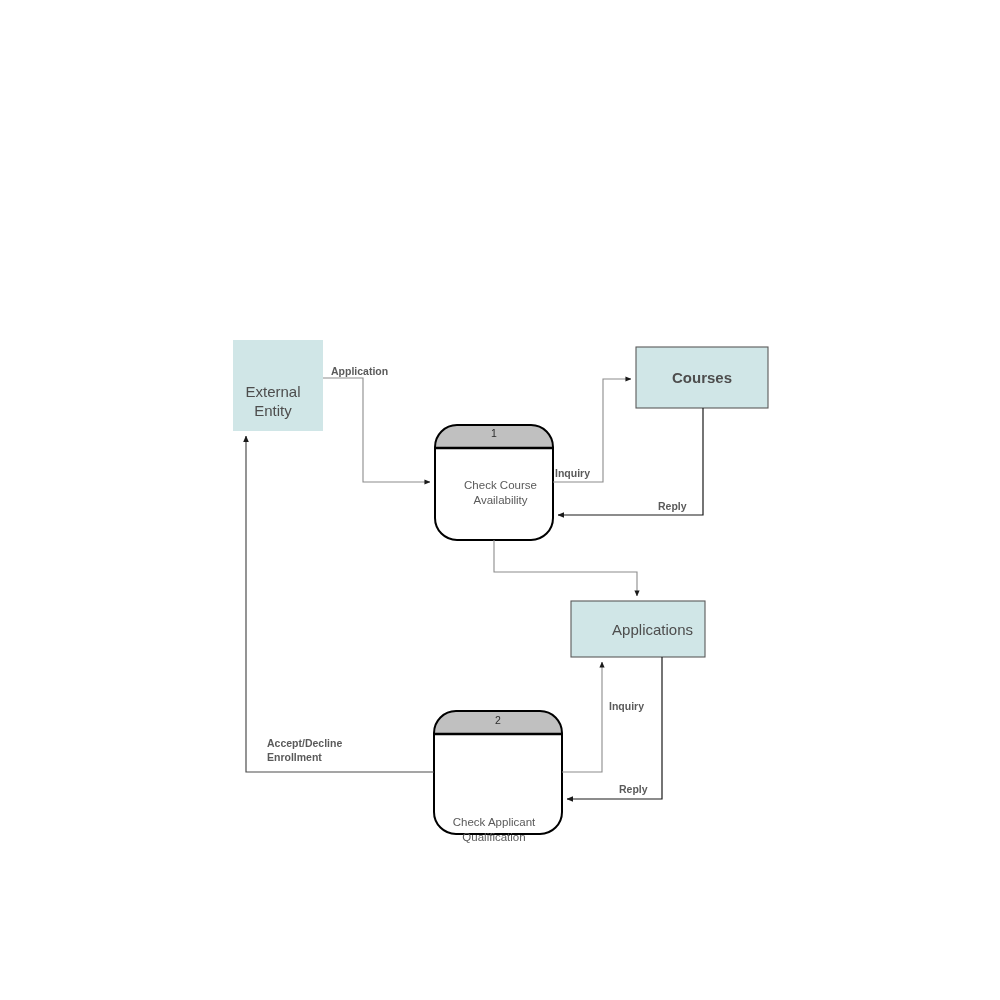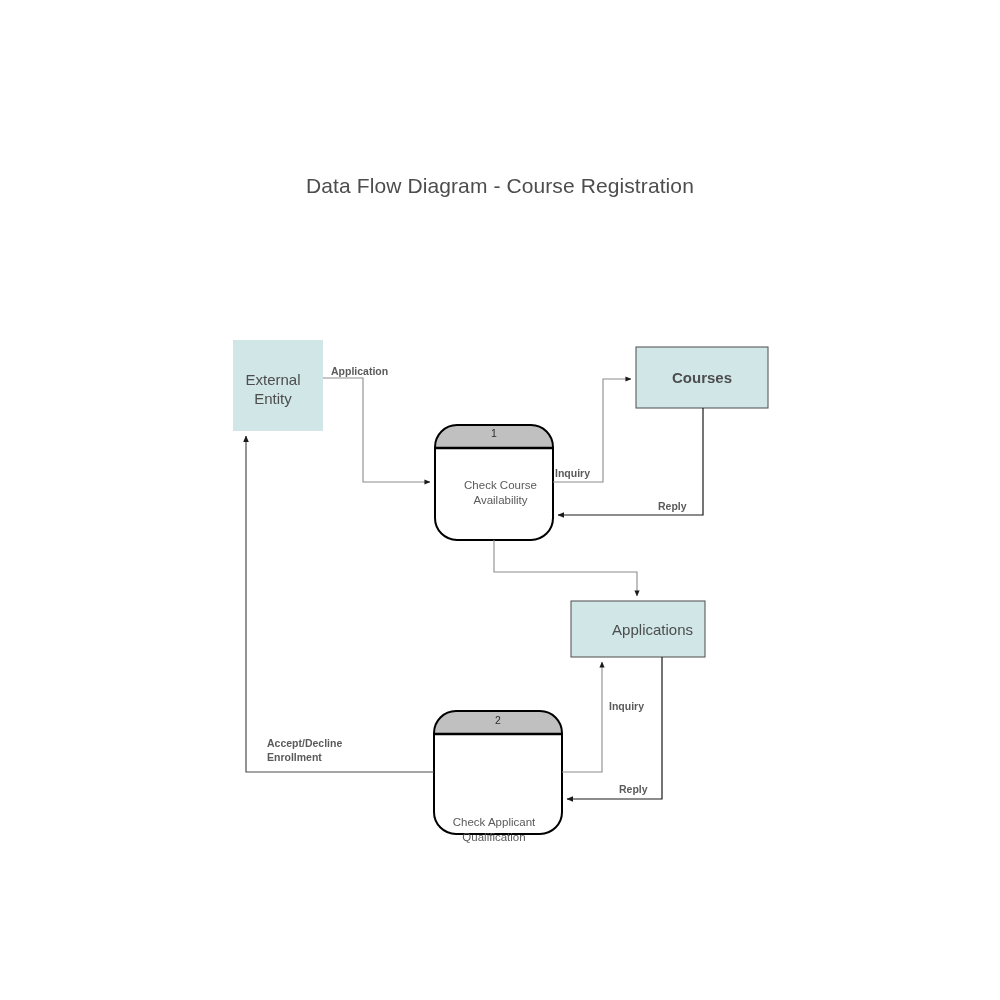--- a/index.html
+++ b/index.html
@@ -68,21 +68,20 @@
     line-height: 1.3;
     pointer-events: none;
     font-weight: bold;
   }
 </style>
 </head>
 <body>
 
 <div id="canvas">
 
-  <div class="diagram-title">Data Flow Diagram - Course Registration</div>
 
   <svg id="diagram-svg" width="1000" height="1000" viewBox="0 0 1000 1000">
     <defs>
       <marker id="arrow-dark" viewBox="0 0 10 10" refX="9.4" refY="5" markerWidth="5.4" markerHeight="5.4" orient="auto-start-reverse">
         <path d="M 0 0.6 L 10 5 L 0 9.4 z" fill="#1a1a1a"></path>
       </marker>
     </defs>
 
     <rect x="233" y="340" width="90" height="91" fill="#d0e6e7" stroke="none"></rect>
 
@@ -110,21 +109,21 @@
 
     <path d="M 494 540 L 494 572 L 637 572 L 637 596" fill="none" stroke="#8c8c8c" stroke-width="1.1" marker-end="url(#arrow-dark)"></path>
 
     <path d="M 562 772 L 602 772 L 602 662" fill="none" stroke="#8c8c8c" stroke-width="1.1" marker-end="url(#arrow-dark)"></path>
 
     <path d="M 662 657 L 662 799 L 567 799" fill="none" stroke="#1a1a1a" stroke-width="1.2" marker-end="url(#arrow-dark)"></path>
 
     <path d="M 434 772 L 246 772 L 246 436" fill="none" stroke="#4d4d4d" stroke-width="1.2" marker-end="url(#arrow-dark)"></path>
   </svg>
 
-  <div class="node-label entity-label" style="left:233px; top:370px; width:80px;">External
+  <div class="node-label entity-label" style="left:233px; top:382px; width:80px;">External
 Entity</div>
 
   <div class="node-label store-label" style="left:636px; top:368px; width:132px;font-weight:bold;">Courses</div>
 
   <div class="node-label store-label" style="left:559px; top:620px; width:134px;text-align:right;">Applications</div>
 
   <div class="process-number" style="left:435px; top:427px; width:118px;">1</div>
   <div class="node-label process-label" style="left:435px; top:478px; width:131px;">Check Course
 Availability</div>
 

